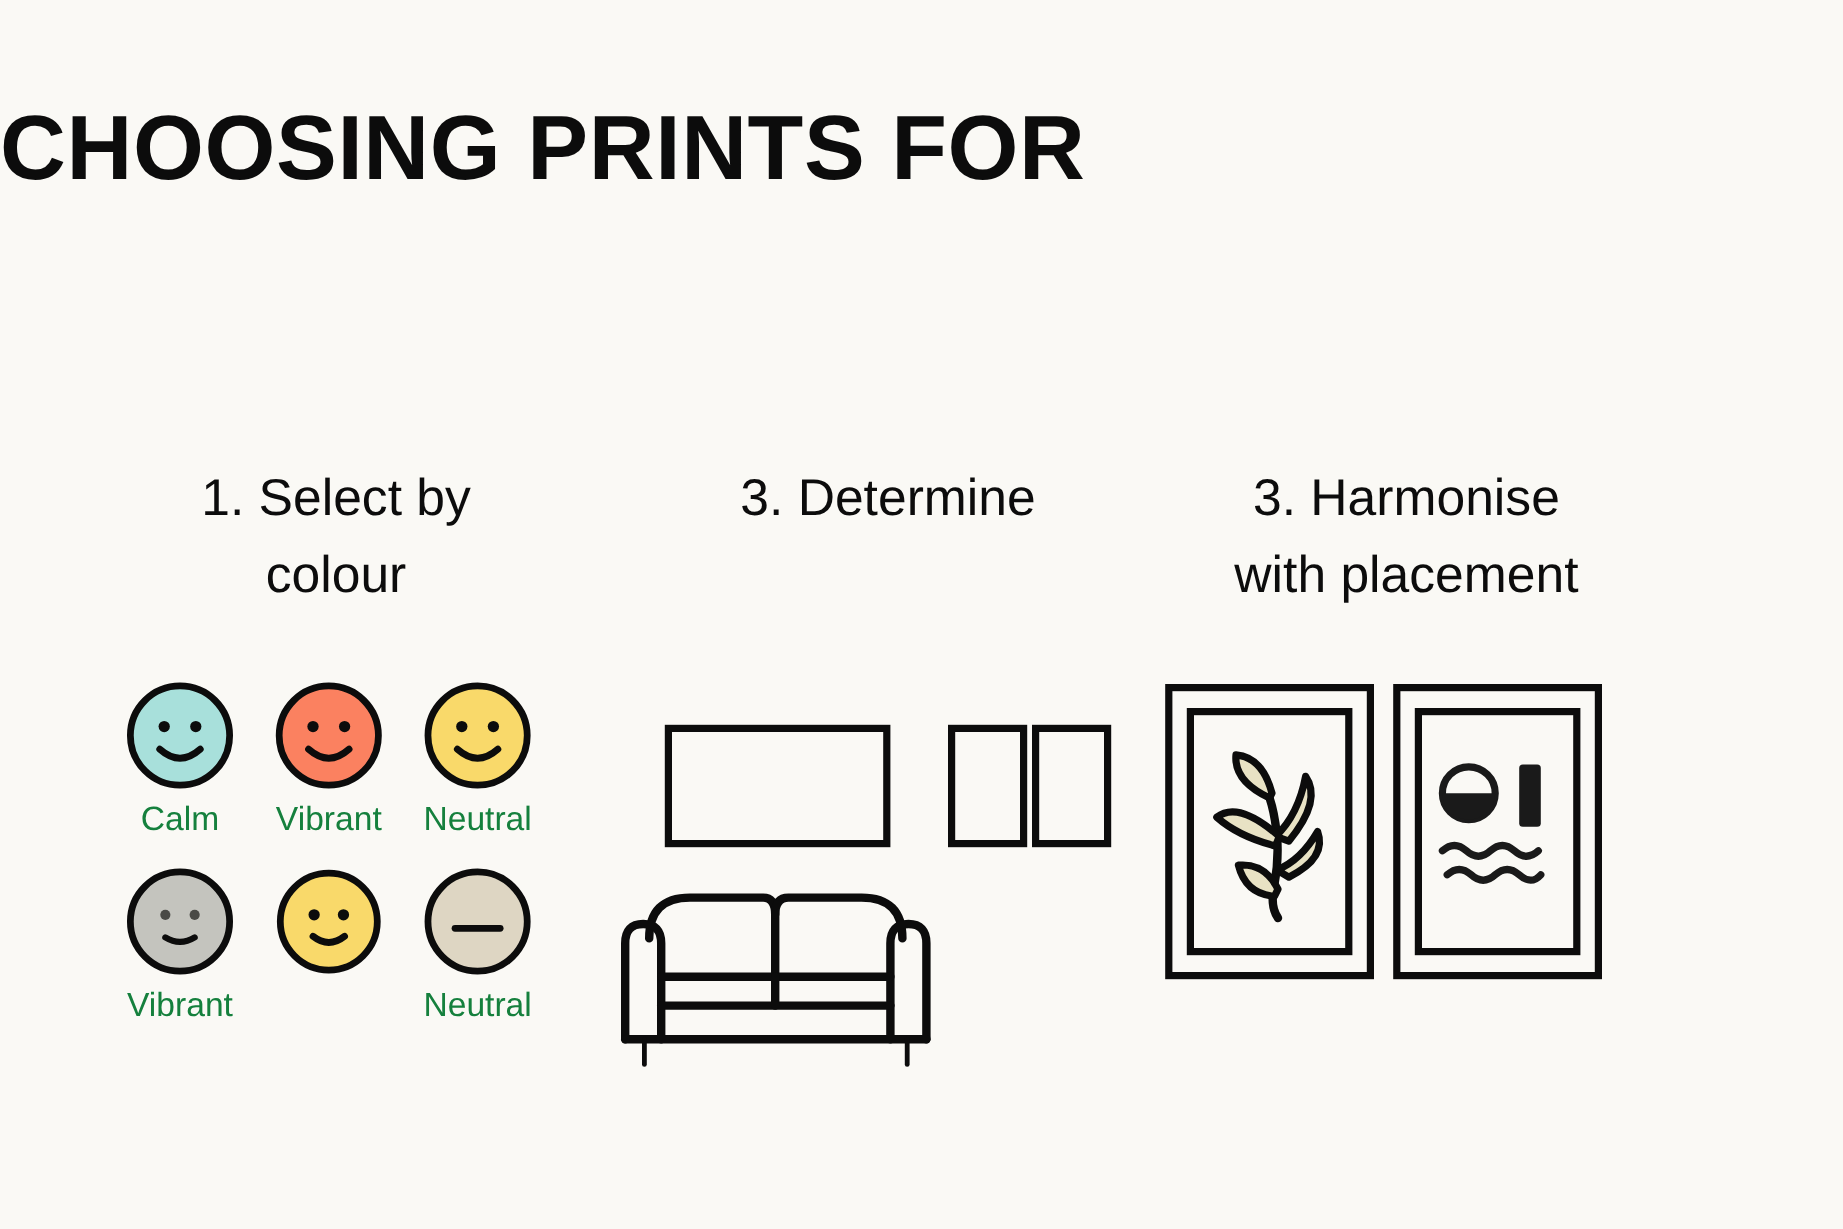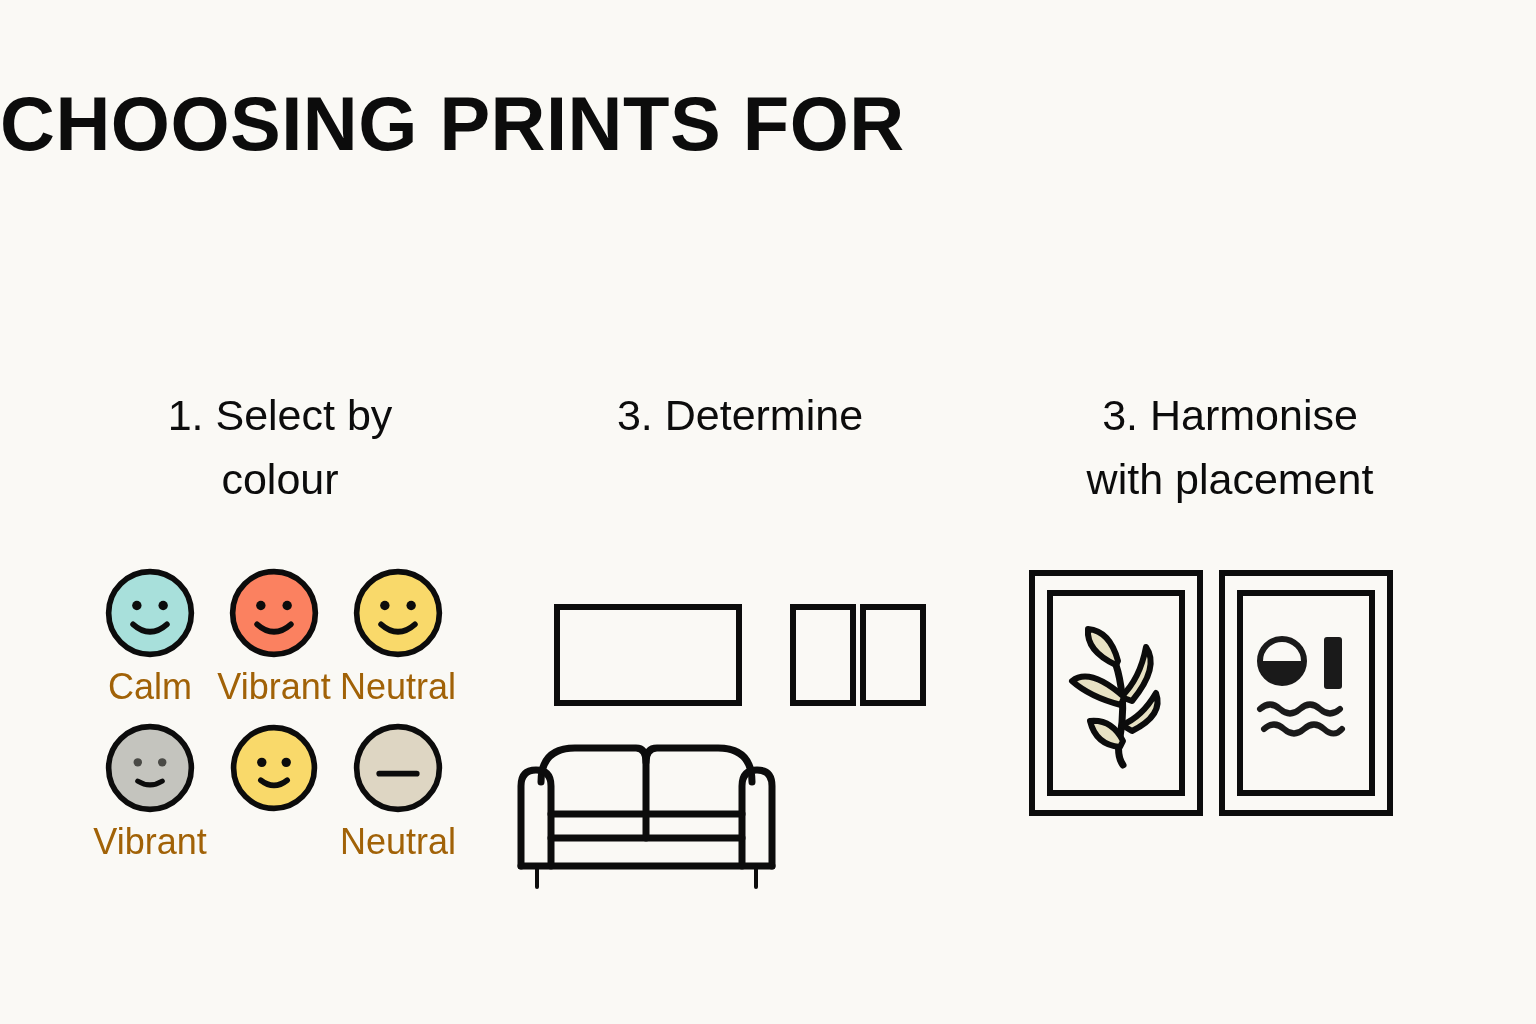--- a/index.html
+++ b/index.html
@@ -34,21 +34,21 @@
   }
 
   
   .column {
     position: absolute;
     top: 340px;
     margin-top: 44px;
   }
   #column-1 { left: 60px;   width: 440px; }
   #column-2 { left: 505px;  width: 470px; }
-  #column-3 { left: 1010px; width: 440px; }
+  #column-3 { left: 952px; width: 440px; }
 
   .col-heading {
     font-size: 43px;
     font-weight: 400;
     line-height: 1.48;
     color: #0C0C0C;
     text-align: center;
   }
   .col-heading .hl { display: block; white-space: nowrap; }
 
@@ -72,23 +72,23 @@
     flex-direction: column;
     align-items: center;
   }
   .face {
     width: 94px;
     height: 94px;
     display: block;
   }
   .swatch-label {
     margin-top: 9px;
-    font-size: 36px;
+    font-size: 28px;
     line-height: 1;
-    color: #a16207;
+    color: #15803d;
     white-space: nowrap;
     height: 30px;
   }
 
   
   #frames-row {
     position: absolute;
     top: 205px;
     left: 0;
     width: 470px;

